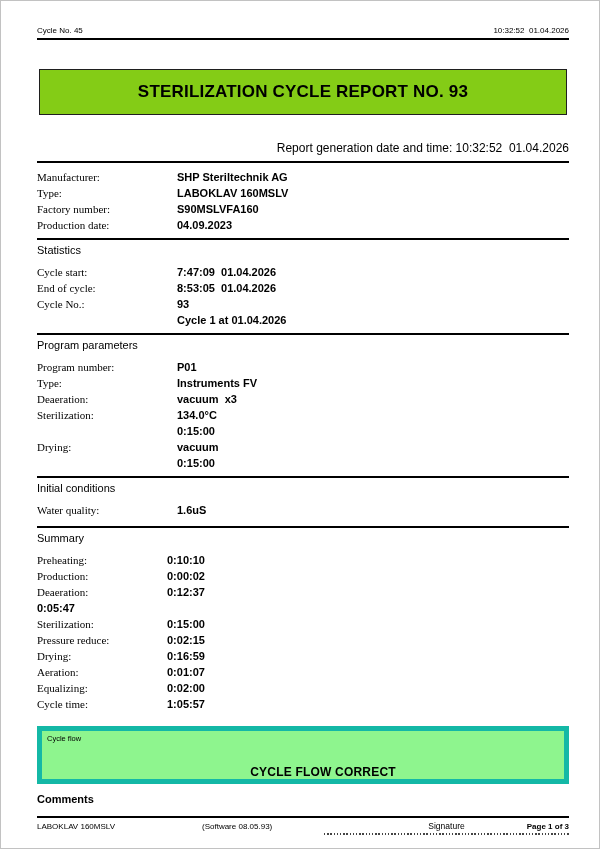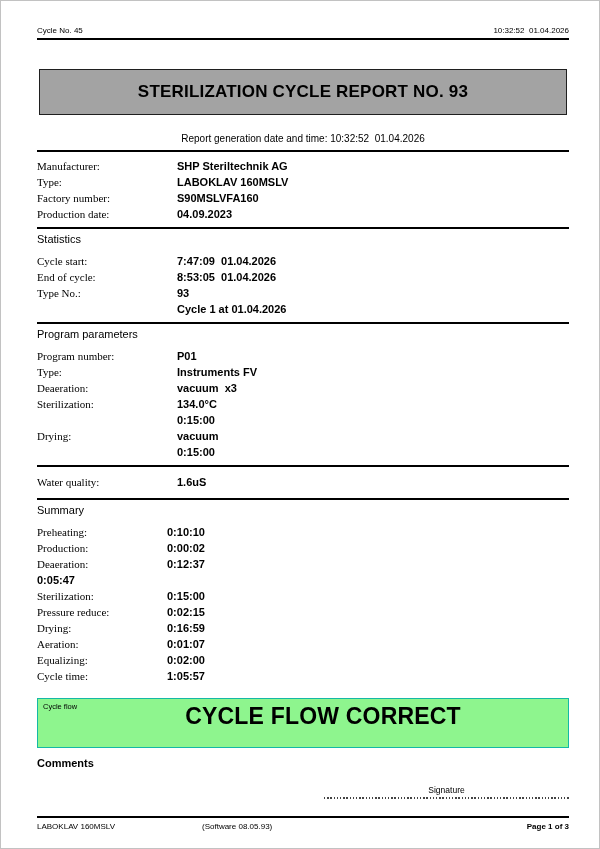--- a/index.html
+++ b/index.html
@@ -16,48 +16,48 @@
   .content { padding:25px 30px 0 36px; position:relative; }
 
   
   .pg-header { display:flex; justify-content:space-between; font-size:8px; white-space:pre; }
   .hr-heavy { border:none; border-top:2px solid #000; margin:3px 0 0 0; }
   .hr-rule  { border:none; border-top:2px solid #000; margin:0; }
 
   
   .banner {
     margin:29px 2px 0 2px; height:44px;
-    background:#a3a3a3; border:1px solid #1f1f1f;
+    background:#84cc16; border:1px solid #1f1f1f;
     display:flex; align-items:center; justify-content:center;
   }
   .banner-title { font-size:17px; font-weight:bold; letter-spacing:.2px; }
 
-  .repgen { margin-top:18px; text-align:center; font-size:10px; white-space:pre; }
+  .repgen { margin-top:26px; text-align:right; font-size:12px; white-space:pre; }
   .rule-repgen { margin-top:6px; }
 
   
   .rows { margin-top:6px; }
   .row { display:flex; font-size:11px; line-height:16px; }
   .row .lbl { width:140px; flex:0 0 140px; white-space:pre;font-family:Liberation Serif, serif; }
   .row .val { font-weight:bold; white-space:pre; }
   .summary .row .lbl { width:130px; flex:0 0 130px; }
 
   .section-rule { margin-top:5px; }
   .section-h { font-size:11px; font-weight:normal; margin:4px 0 0 0; line-height:13px; }
   .section .rows { margin-top:7px; }
   .initial .rows { margin-bottom:8px; }
 
   
   .flowbox {
     position:relative; margin-top:14px; height:48px;
-    background:#8ef58e; border:1px solid #14b8a6;
-    display:flex; align-items:flex-start; justify-content:center;
+    background:#8ef58e; border:5px solid #14b8a6;
+    display:flex; align-items:flex-end; justify-content:center;
   }
   .flowbox-label { position:absolute; top:3px; left:5px; font-size:7.5px; }
-  .flowbox-status { font-size:23px; font-weight:bold; letter-spacing:.2px; margin-top:4px;margin-left:40px; }
+  .flowbox-status { font-size:12px; font-weight:bold; letter-spacing:.2px; margin-top:4px;margin-left:40px; }
 
   .comments-h { font-size:11px; font-weight:bold; margin-top:9px; }
 
   
   .sig { width:245px; margin:16px 0 0 auto; text-align:center; }
   .sig-label { font-size:8.5px; }
   .sig-dots {
     height:2px; margin-top:2px;
     background-image:repeating-linear-gradient(to right,#444 0 1.4px,transparent 1.4px 3.2px);
   }
@@ -112,21 +112,21 @@
     <div class="rows">
       <div class="row">
         <span class="lbl">Cycle start:</span>
         <span class="val">7:47:09  01.04.2026</span>
       </div>
       <div class="row">
         <span class="lbl">End of cycle:</span>
         <span class="val">8:53:05  01.04.2026</span>
       </div>
       <div class="row">
-        <span class="lbl">Type No.:</span>
+        <span class="lbl">Cycle No.:</span>
         <span class="val">93</span>
       </div>
       <div class="row">
         <span class="lbl"></span>
         <span class="val">Cycle 1 at 01.04.2026</span>
       </div>
     </div>
   </div>
 
   <div class="section">
@@ -159,20 +159,21 @@
       </div>
       <div class="row">
         <span class="lbl"></span>
         <span class="val">0:15:00</span>
       </div>
     </div>
   </div>
 
   <div class="section initial">
     <hr class="hr-rule section-rule">
+    <div class="section-h">Initial conditions</div>
     <div class="rows">
       <div class="row">
         <span class="lbl">Water quality:</span>
         <span class="val">1.6uS</span>
       </div>
     </div>
   </div>
 
   <div class="section summary">
     <hr class="hr-rule section-rule">

